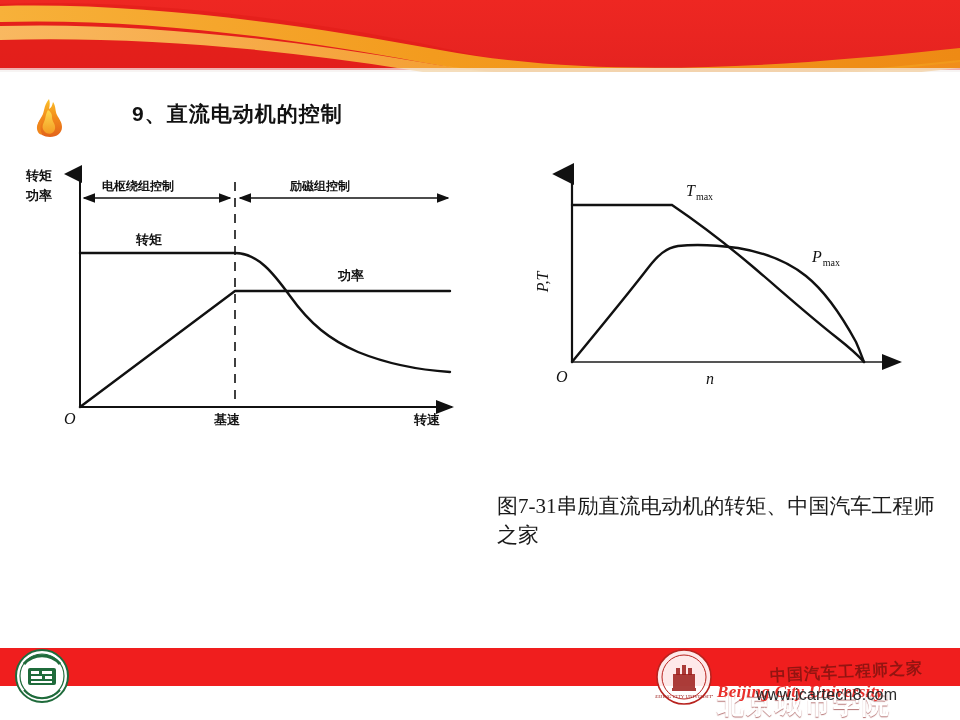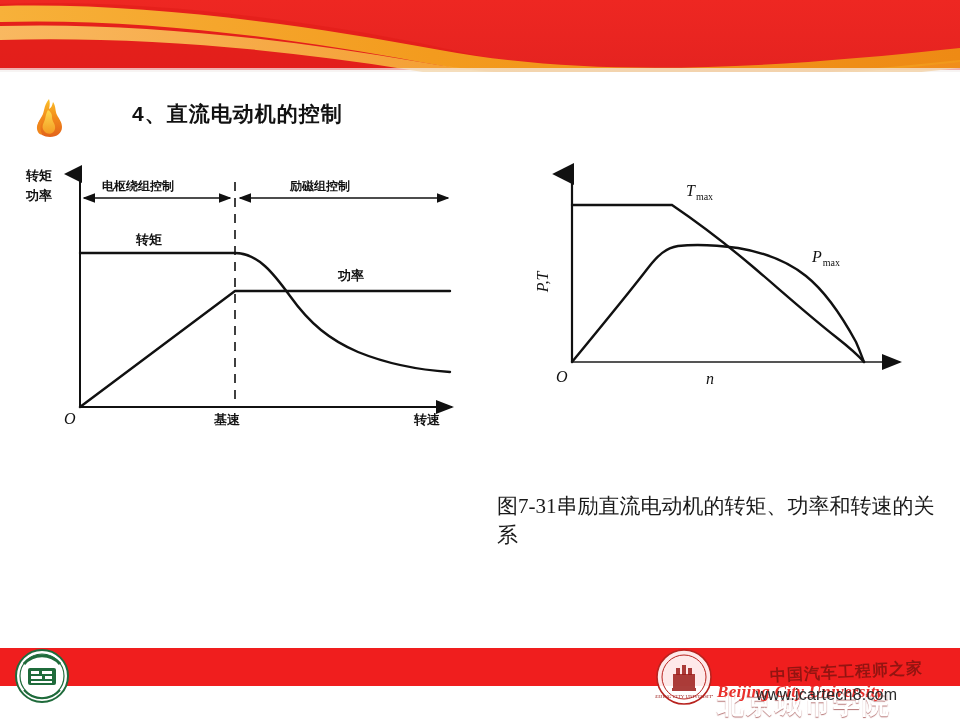--- a/index.html
+++ b/index.html
@@ -122,21 +122,21 @@
           <linearGradient id="flameG2" x1="0" y1="0" x2="0" y2="1">
             <stop offset="0" stop-color="#FDD94F"></stop>
             <stop offset="1" stop-color="#F49B22"></stop>
           </linearGradient>
         </defs>
         <path d="M21,3 C15,11 17,15 14,20 C11,25 9,28 10,33 C11,38 16,41 22,41 C29,41 34,37 34,31 C34,26 31,23 29,19 C27,15 28,10 25,6 C24,10 23,12 21,13 C22,9 22,6 21,3 Z" fill="url(#flameG)"></path>
         <path d="M20,14 C17,19 18,22 16,26 C14,30 14,33 17,36 C20,39 26,38 27,33 C28,28 24,26 24,21 C24,18 23,16 20,14 Z" fill="url(#flameG2)"></path>
         <path d="M12,24 C9,28 8,32 10,36 C11,38 13,39 14,38 C12,34 12,29 14,26 Z" fill="#F0861C"></path>
       </svg>
     </div>
-    <div class="slide-title">4、直流电动机的控制</div>
+    <div class="slide-title">9、直流电动机的控制</div>
   </div>
 
   <div class="chart-wrap" id="chart-left">
     <svg width="470" height="270" viewBox="0 0 470 270" xmlns="http://www.w3.org/2000/svg">
       <defs>
         <marker id="arrHeadL" markerWidth="9" markerHeight="7" refX="8" refY="3.5" orient="auto">
           <polygon points="0,0 9,3.5 0,7" fill="#111"></polygon>
         </marker>
         <marker id="arrHeadLstart" markerWidth="9" markerHeight="7" refX="1" refY="3.5" orient="auto">
           <polygon points="9,0 0,3.5 9,7" fill="#111"></polygon>
@@ -194,21 +194,21 @@
       <text class="ital" x="186" y="44"><tspan>T</tspan><tspan class="sub" dy="4" dx="1">max</tspan></text>
 
       <path d="M72,210 C100,176 128,142 148,116 C158,103 166,96 178,94 C196,92 216,93 238,96 C262,100 286,108 306,124 C326,140 344,168 356,190 C360,199 362,205 364,210" fill="none" stroke="#111" stroke-width="2.4" stroke-linecap="round"></path>
       <text class="ital" x="312" y="110"><tspan>P</tspan><tspan class="sub" dy="4" dx="1">max</tspan></text>
 
       <text class="ital" x="56" y="230">O</text>
       <text class="ital" x="206" y="232">n</text>
     </svg>
   </div>
 
-  <div class="caption" id="caption-right">图7-31串励直流电动机的转矩、功率和转速的关系</div>
+  <div class="caption" id="caption-right">图7-31串励直流电动机的转矩、中国汽车工程师之家</div>
 
   <div class="footer-bar"></div>
 
   <div class="footer-seal">
     <svg width="56" height="56" viewBox="0 0 56 56" xmlns="http://www.w3.org/2000/svg">
       <circle cx="28" cy="28" r="26" fill="#ffffff" stroke="#1F6B3B" stroke-width="2"></circle>
       <circle cx="28" cy="28" r="22" fill="#ffffff" stroke="#1F6B3B" stroke-width="1.2"></circle>
       <rect x="14" y="20" width="28" height="17" rx="2" fill="#1F6B3B"></rect>
       <rect x="17" y="23" width="8" height="3" fill="#ffffff"></rect>
       <rect x="28" y="23" width="10" height="3" fill="#ffffff"></rect>

